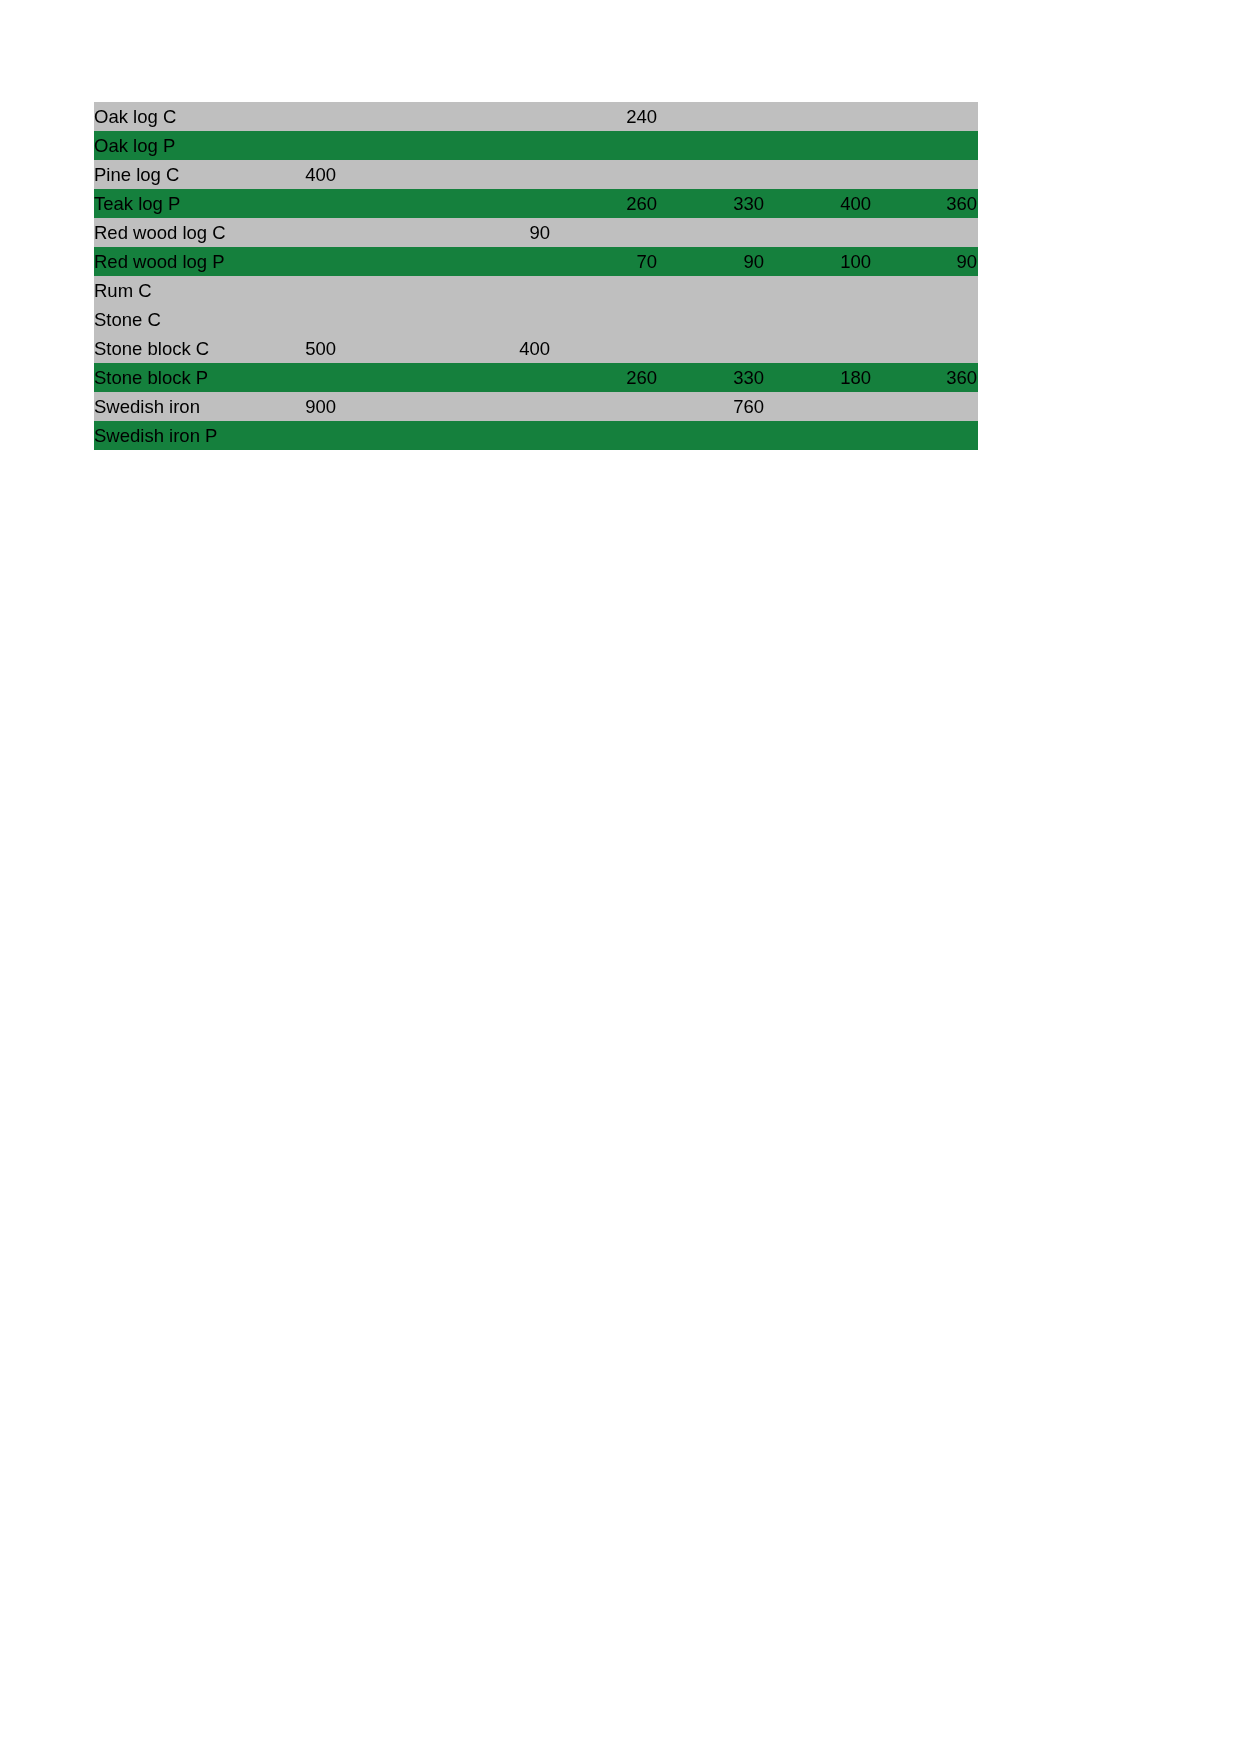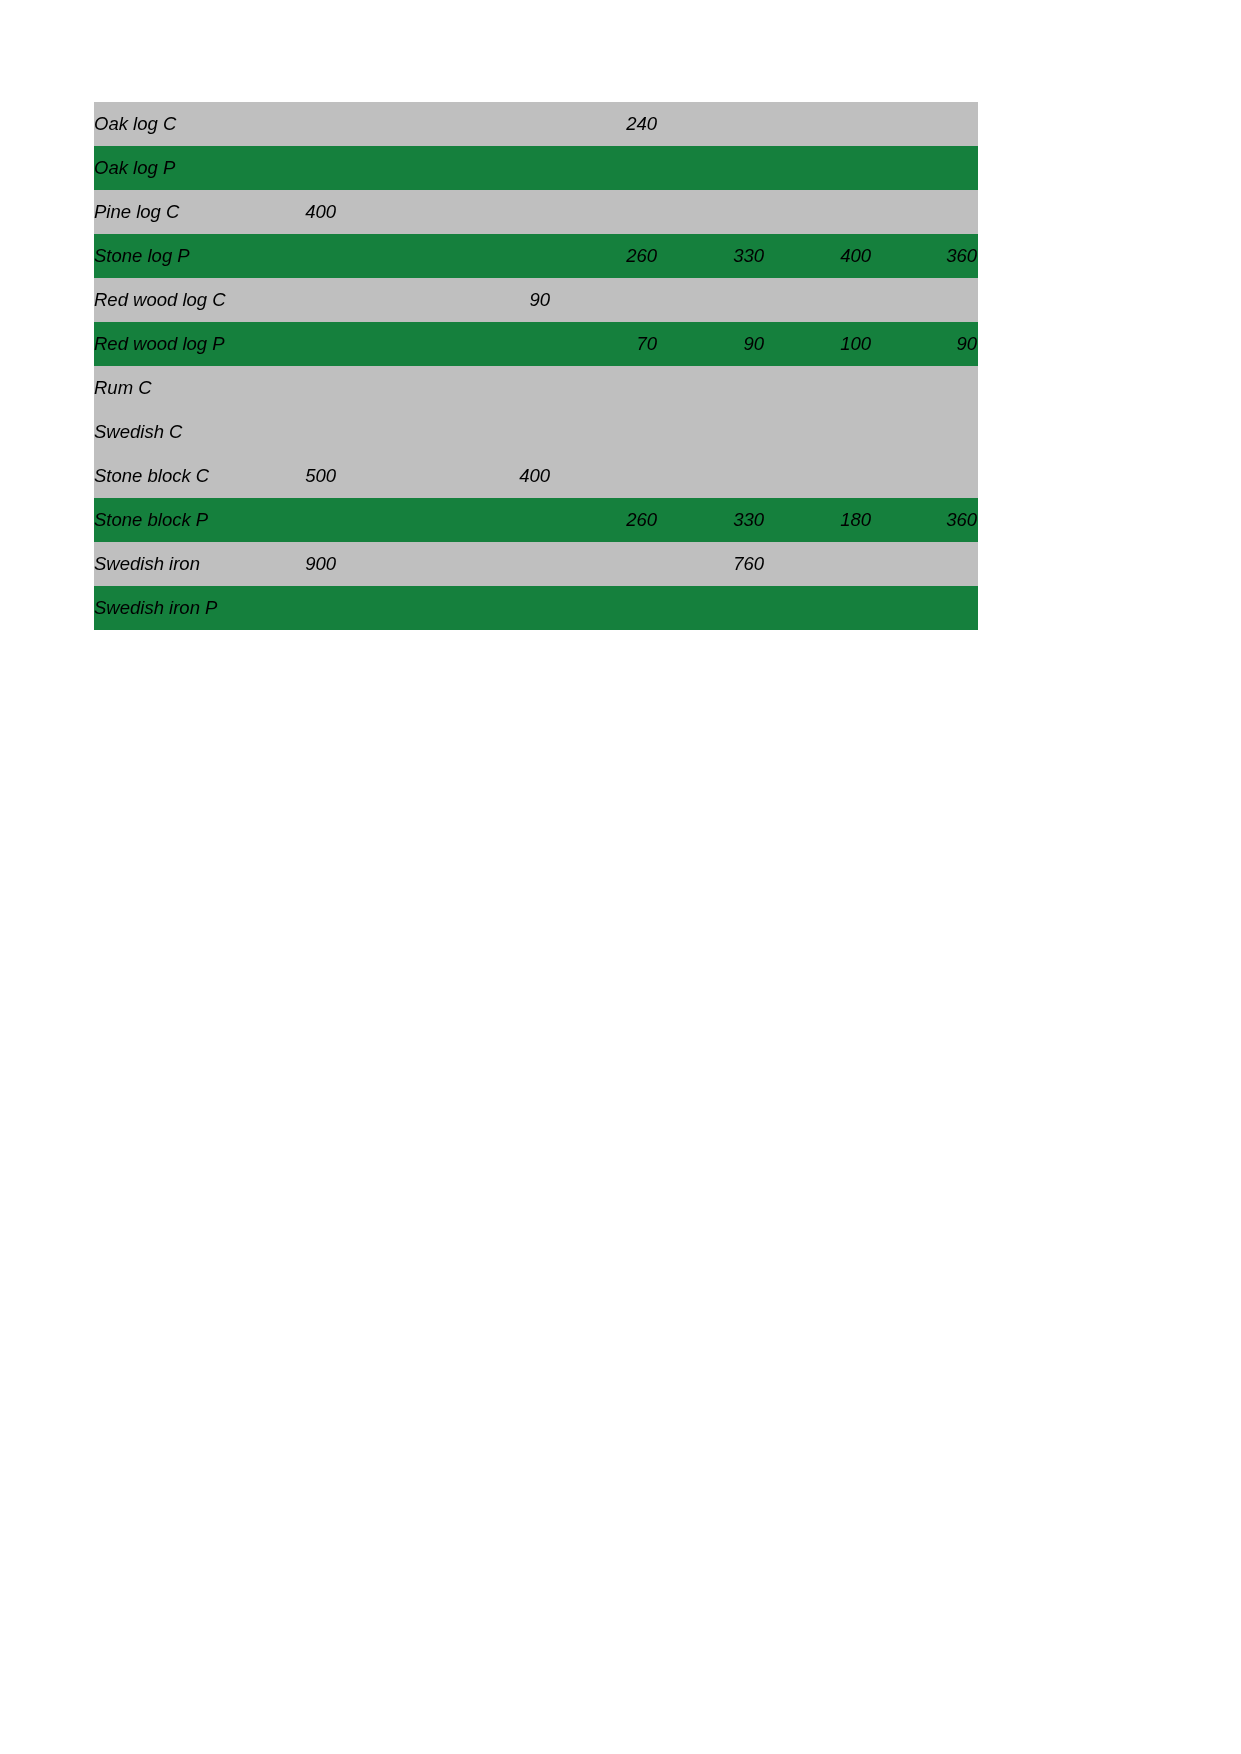--- a/index.html
+++ b/index.html
@@ -26,22 +26,21 @@
     left: 94px;
     top: 102px;
     width: 884px;
   }
   table.sheet {
     border-collapse: collapse;
     width: 884px;
     table-layout: fixed;
   }
   table.sheet tr {
-    height: 44px;
-    font-style: italic;
+    height: 29px;
   }
   table.sheet tr.shaded {
     background: #bfbfbf;
   }
   table.sheet tr.plain {
     background: #15803d;
   }
   table.sheet td {
     padding: 0;
     margin: 0;
@@ -100,21 +99,21 @@
             <td class="label">Pine log C</td>
             <td class="num">400</td>
             <td class="num"></td>
             <td class="num"></td>
             <td class="num"></td>
             <td class="num"></td>
             <td class="num"></td>
             <td class="num last"></td>
           </tr>
           <tr class="plain">
-            <td class="label">Stone log P</td>
+            <td class="label">Teak log P</td>
             <td class="num"></td>
             <td class="num"></td>
             <td class="num"></td>
             <td class="num">260</td>
             <td class="num">330</td>
             <td class="num">400</td>
             <td class="num last">360</td>
           </tr>
           <tr class="shaded">
             <td class="label">Red wood log C</td>
@@ -140,21 +139,21 @@
             <td class="label">Rum C</td>
             <td class="num"></td>
             <td class="num"></td>
             <td class="num"></td>
             <td class="num"></td>
             <td class="num"></td>
             <td class="num"></td>
             <td class="num last"></td>
           </tr>
           <tr class="shaded">
-            <td class="label">Swedish C</td>
+            <td class="label">Stone C</td>
             <td class="num"></td>
             <td class="num"></td>
             <td class="num"></td>
             <td class="num"></td>
             <td class="num"></td>
             <td class="num"></td>
             <td class="num last"></td>
           </tr>
           <tr class="shaded">
             <td class="label">Stone block C</td>

